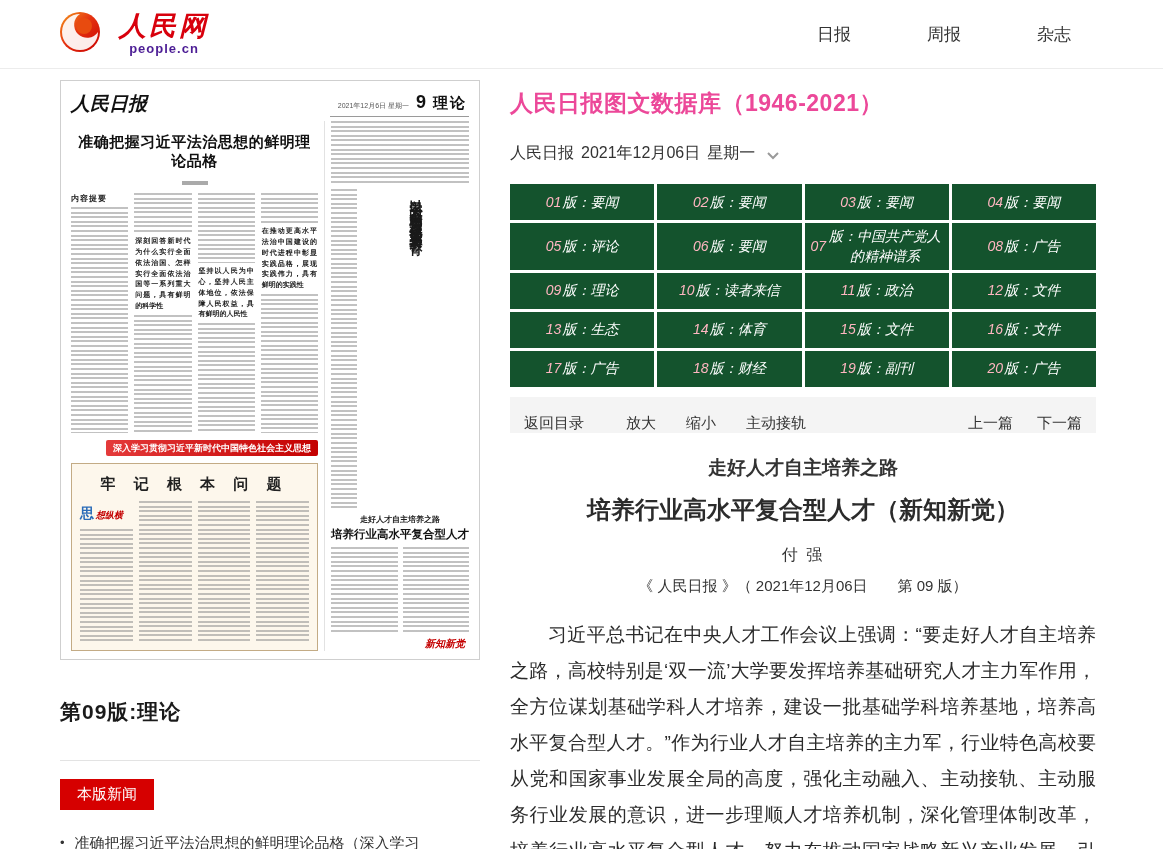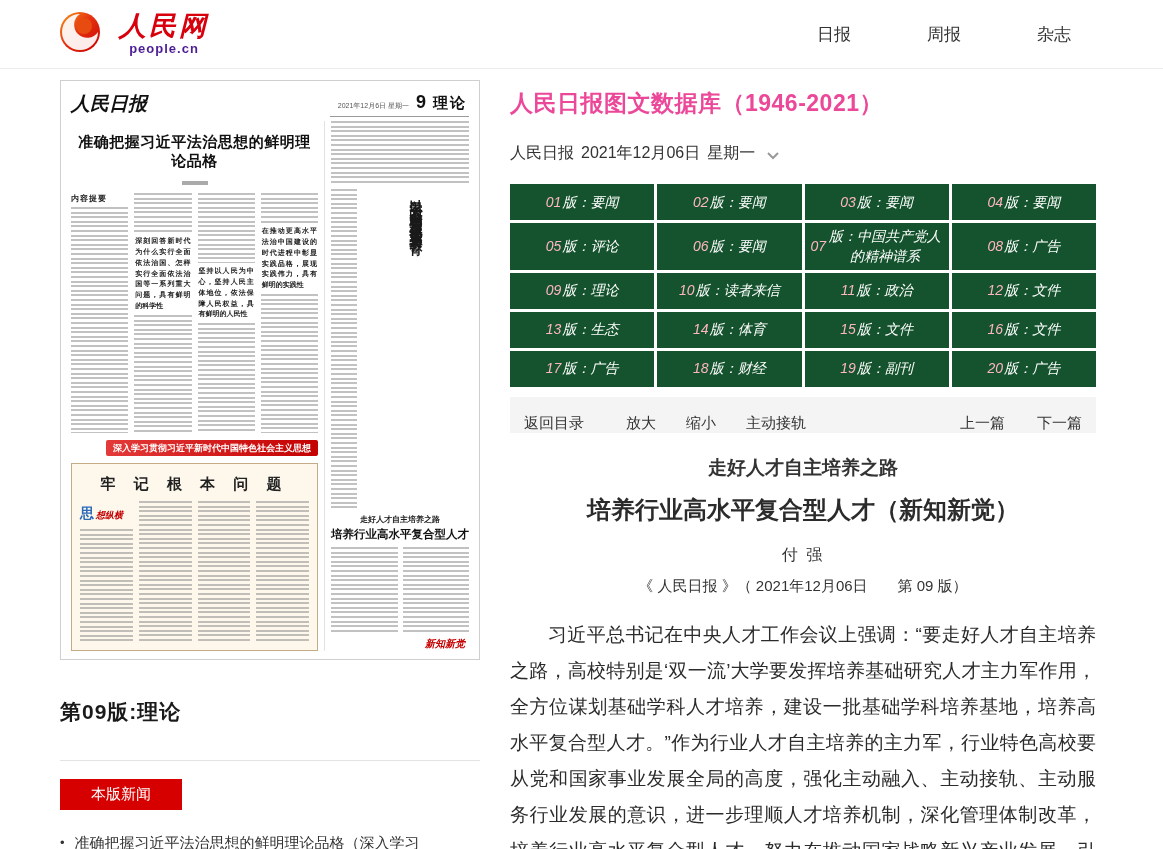--- a/index.html
+++ b/index.html
@@ -69,21 +69,21 @@
   .mp-a2-kicker { font-size:8px; font-weight:bold; color:#222; text-align:center; margin-top:6px; }
   .mp-a2-title { font-size:11.5px; font-weight:bold; color:#111; text-align:center; margin:2px 0 5px; white-space:nowrap; }
   .mp-a2-cols { height:86px; display:flex; gap:5px; }
   .mp-a2-cols .bars { flex:1; }
   .mp-mark { color:#c40000; font-weight:bold; font-style:italic; font-size:10px;
              text-align:right; padding:4px 4px 0 0; }
 
   .page-caption { margin-top:38px; font-size:21px; font-weight:bold; color:#1a1a1a; letter-spacing:1px; }
   .left-divider { margin-top:34px; border-top:1px solid #e3e3e3; width:420px; }
   .section-btn { margin-top:18px; display:inline-block; background:#d60000; color:#fff;
-                 font-size:15px; padding:6px 31px; }
+                 font-size:15px; padding:6px 17px; }
   .news-list { margin-top:22px; list-style:none; }
   .news-item { display:flex; align-items:flex-start; gap:10px; font-size:15px; color:#333; line-height:1.5; }
   .bullet { font-size:13px; color:#333; margin-top:1px; }
 
   
   .right-col { position:absolute; left:510px; top:88px; width:586px; }
   .db-title { font-size:23px; font-weight:bold; color:#ec4899; letter-spacing:0.5px; }
   .date-bar { margin-top:24px; display:flex; align-items:center; gap:7px;
               font-size:16px; color:#333; width:fit-content; }
   .chevron { margin-left:4px; margin-top:3px; }
@@ -92,21 +92,21 @@
                   gap:3px; width:586px; }
   .cell { background:#14532d; color:#fff; font-size:14px; min-height:36px;
           display:flex; align-items:center; justify-content:center; text-align:center;
           line-height:1.45; padding:3px 6px;font-style:italic; }
   .cell-num { color:#ffb6c1; margin-right:1px; }
 
   .toolbar { margin-top:10px; height:36px; background:#f4f4f4; display:flex;
              align-items:flex-end; padding:0 14px; font-size:15px; color:#333; }
   .tb-item { margin-right:42px; }
   .tb-item.sm { margin-right:30px; }
-  .tb-right { margin-left:auto; display:flex; gap:32px; }
+  .tb-right { margin-left:auto; display:flex; gap:24px; }
 
   .article { margin-top:22px; text-align:center; }
   .article-kicker { font-size:19px; font-weight:bold; color:#333; }
   .article-title { font-size:24px; font-weight:bold; color:#2b2b2b; margin-top:13px; }
   .article-author { font-size:16px; color:#333; margin-top:19px; letter-spacing:2px; }
   .article-source { font-size:15px; color:#333; margin-top:11px; }
   .article-body { margin-top:21px; text-align:justify; text-indent:2em;
                   font-size:19px; line-height:36px; color:#2b2b2b; }
 </style>
 </head>

